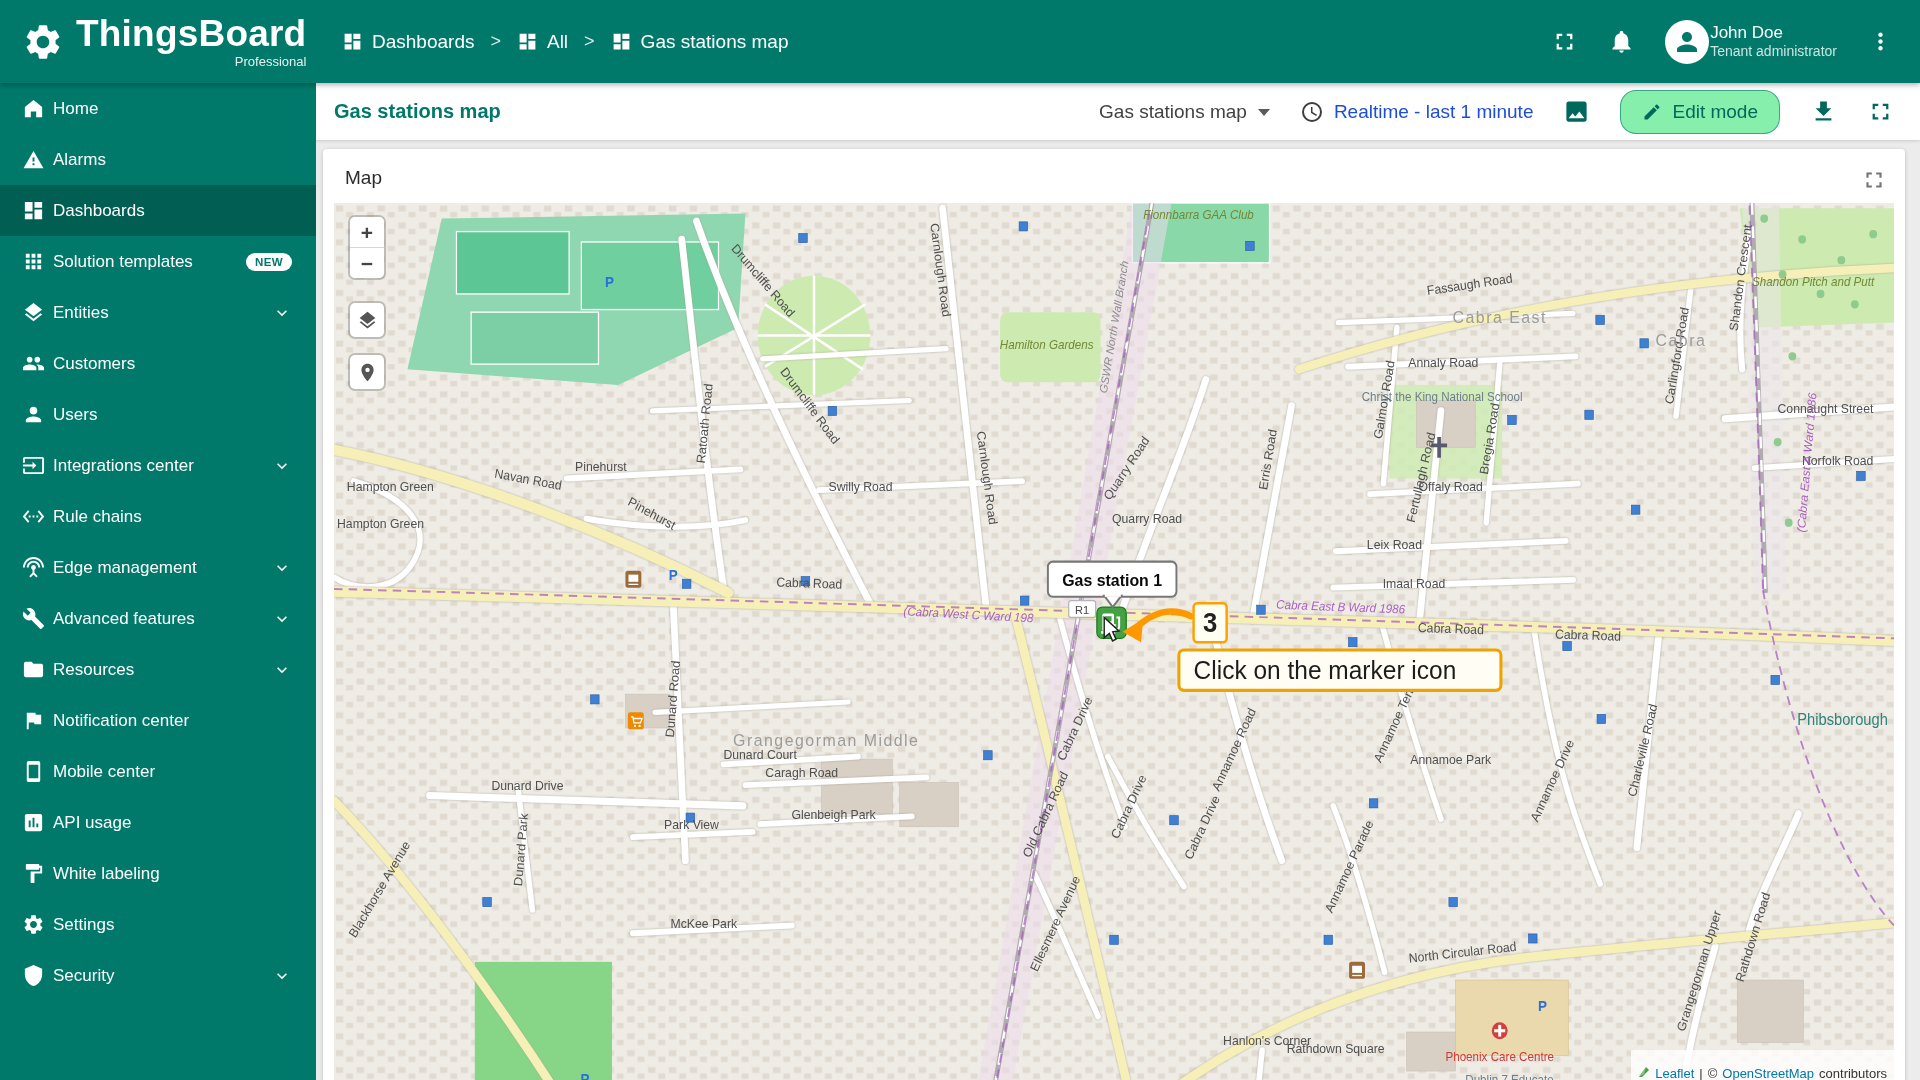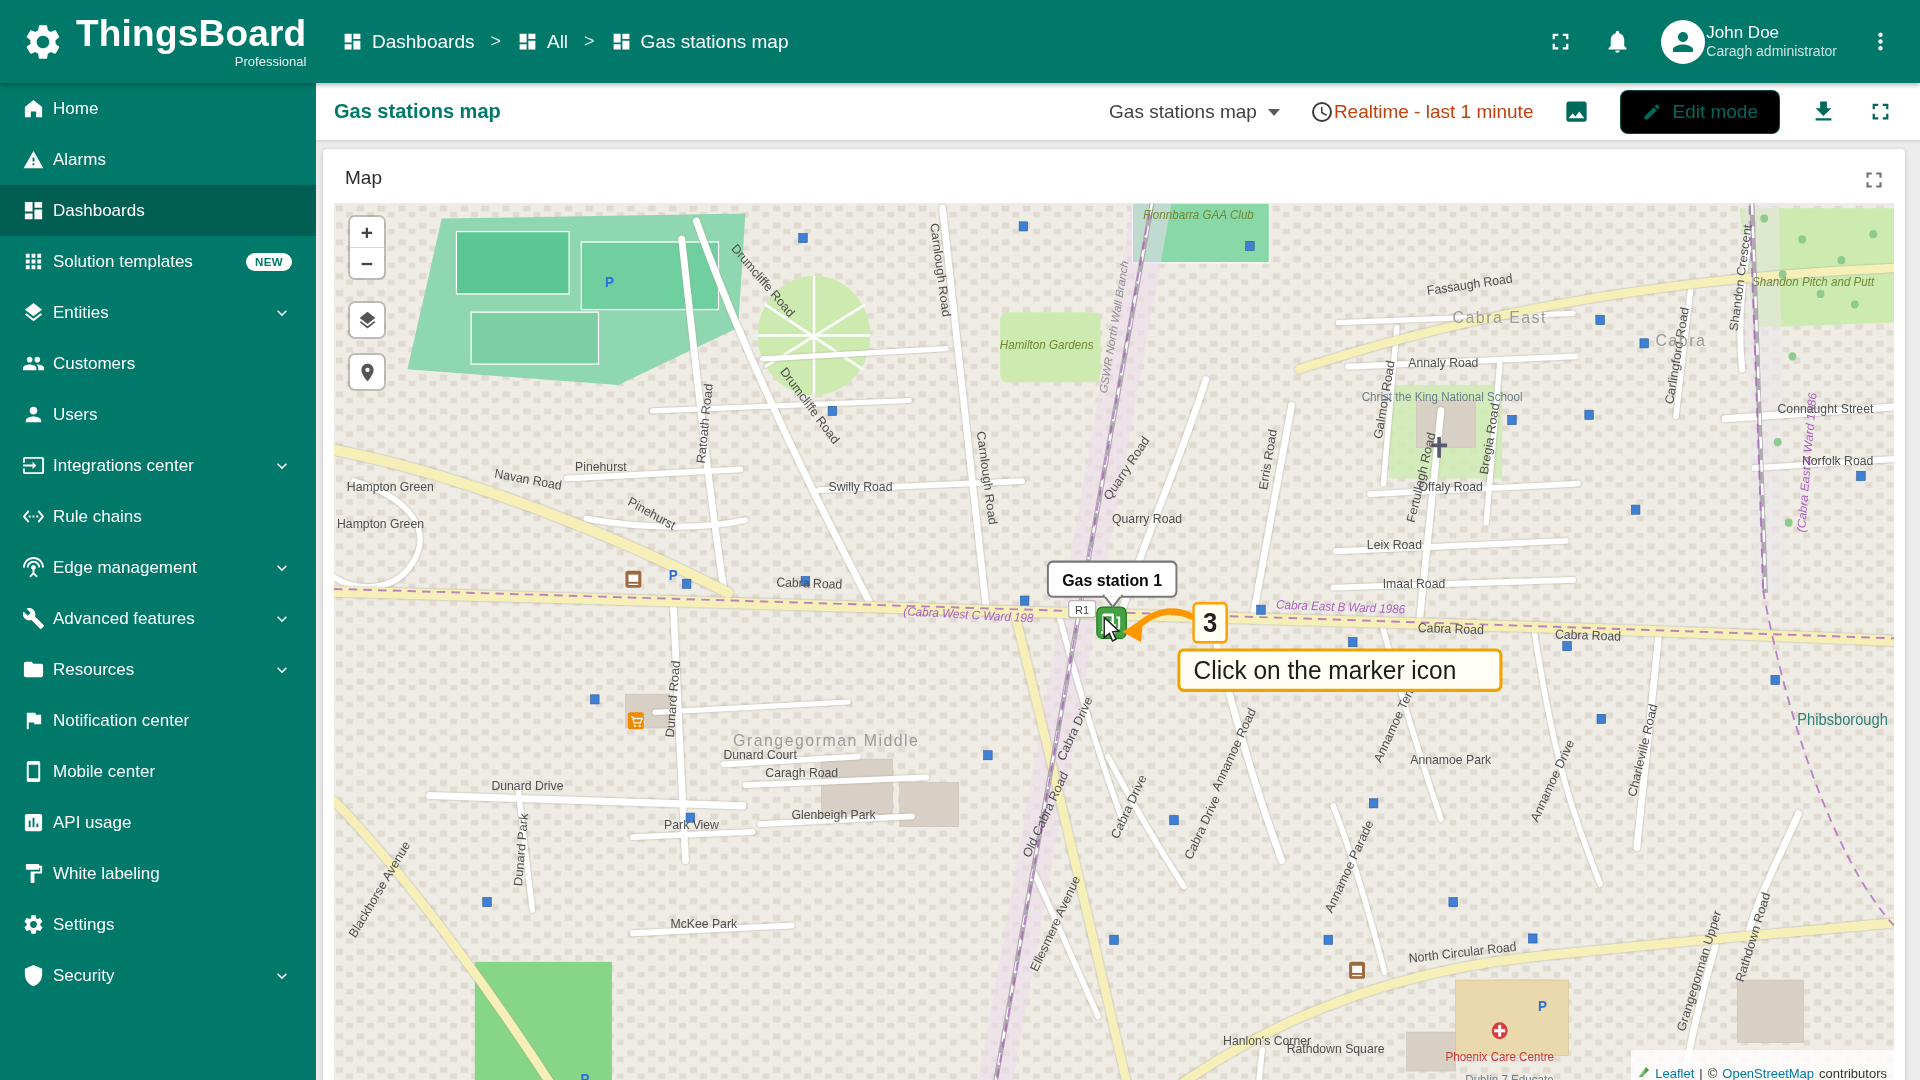--- a/index.html
+++ b/index.html
@@ -47,26 +47,26 @@
     padding:3px 9px;border-radius:10px;letter-spacing:.4px;}
 
   
   .toolbar{position:fixed;left:316px;top:83px;width:1604px;height:57px;background:#fff;z-index:10;
     display:flex;align-items:center;padding:0 26px 0 18px;box-shadow:0 1px 3px rgba(0,0,0,.15);}
   .db-title{font-size:20px;font-weight:700;color:var(--tb);margin-right:auto;}
   .t-group{display:flex;align-items:center;gap:30px;}
   .state-sel{display:flex;align-items:center;font-size:19px;color:#424242;cursor:pointer;}
   .caret{width:0;height:0;border-left:6px solid transparent;border-right:6px solid transparent;
     border-top:7px solid #5a5a5a;margin-left:11px;margin-top:2px;}
-  .timewin{display:flex;align-items:center;gap:0;font-size:19px;color:#c2410c;cursor:pointer;}
+  .timewin{display:flex;align-items:center;gap:10px;font-size:19px;color:#1d4ed8;cursor:pointer;}
   .timewin svg{width:24px;height:24px;fill:#3d3d3d;}
   .tbtn{display:flex;cursor:pointer;border:none;background:none;padding:0;}
   .tbtn svg{width:27px;height:27px;fill:#00695c;}
-  .edit-btn{display:flex;align-items:center;gap:10px;height:44px;padding:0 21px;background:#000000;
-    border:1px solid rgba(0,121,107,.6);border-radius:8px;color:#00695c;font-size:19px;font-weight:500;cursor:pointer;}
+  .edit-btn{display:flex;align-items:center;gap:10px;height:44px;padding:0 21px;background:#86efac;
+    border:1px solid rgba(0,121,107,.6);border-radius:16px;color:#00695c;font-size:19px;font-weight:500;cursor:pointer;}
   .edit-btn svg{width:20px;height:20px;fill:#00695c;}
 
   
   .content{position:fixed;left:316px;top:140px;width:1604px;height:976px;background:#ececec;text-decoration:underline;}
   .card{position:absolute;left:7px;top:9px;right:15px;bottom:12px;background:#fff;border-radius:4px;
     box-shadow:0 1px 4px rgba(0,0,0,.2);display:flex;flex-direction:column;}
   .widget-header{display:flex;align-items:flex-start;justify-content:space-between;padding:18px 18px 4px 22px;}
   .widget-title{font-size:19px;font-weight:500;color:#2b2b2b;}
   .widget-fs{cursor:pointer;display:flex;}
   .widget-fs svg{width:26px;height:26px;fill:#757575;}
@@ -149,21 +149,21 @@
         </svg>
     </span>
     <div class="userbox">
       <span class="avatar">
         <svg viewBox="0 0 24 24">
             <path d="M12 12c2.21 0 4-1.79 4-4s-1.79-4-4-4-4 1.79-4 4 1.79 4 4 4zm0 2c-2.67 0-8 1.34-8 4v2h16v-2c0-2.66-5.33-4-8-4z"></path>
           </svg>
       </span>
       <span>
         <div class="u-name">John Doe</div>
-        <div class="u-role">Caragh administrator</div>
+        <div class="u-role">Tenant administrator</div>
       </span>
     </div>
     <span class="hicon">
       <svg viewBox="0 0 24 24">
           <path d="M12 8c1.1 0 2-.9 2-2s-.9-2-2-2-2 .9-2 2 .9 2 2 2zm0 2c-1.1 0-2 .9-2 2s.9 2 2 2 2-.9 2-2-.9-2-2-2zm0 6c-1.1 0-2 .9-2 2s.9 2 2 2 2-.9 2-2-.9-2-2-2z"></path>
         </svg>
     </span>
   </div>
 </div>
 

